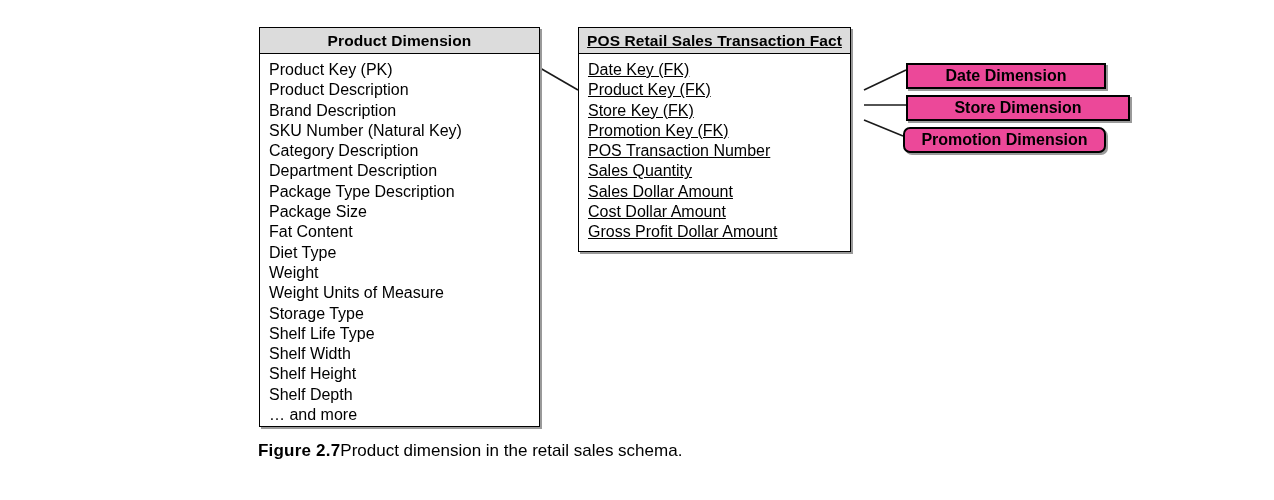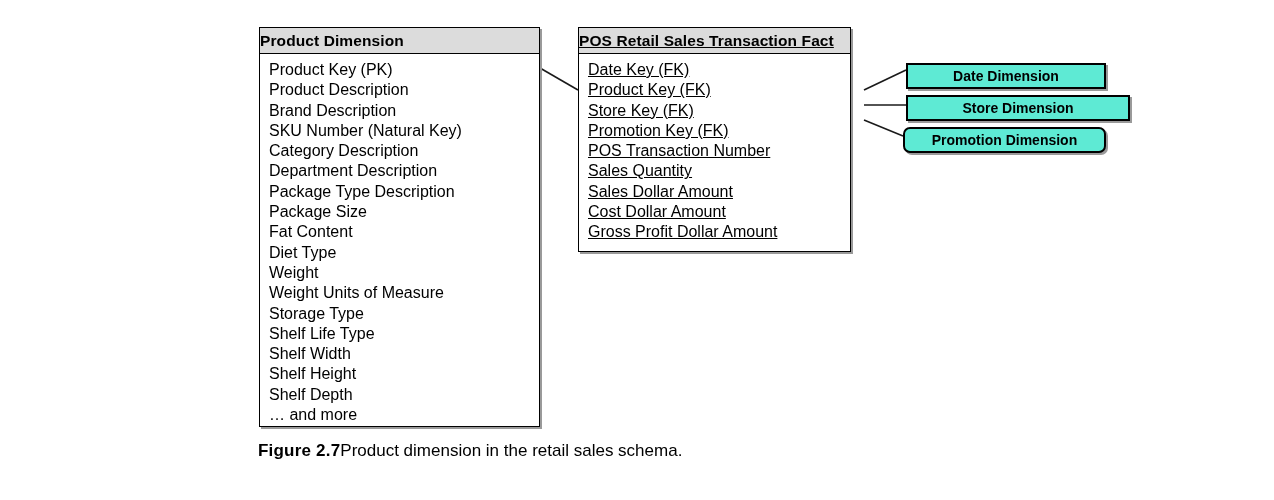--- a/index.html
+++ b/index.html
@@ -43,47 +43,47 @@
     position: absolute;
     box-sizing: border-box;
     background: #ffffff;
     border: 1.6px solid #000000;
     box-shadow: 2px 2px 0 0 #9a9a9a;
   }
   .entity-header {
     box-sizing: border-box;
     background: #dcdcdc;
     border-bottom: 1.6px solid #000000;
-    text-align: left;
+    text-align: center;
     font-weight: bold;
     font-size: 15.5px;
     line-height: 25px;
     height: 26px;
     letter-spacing: 0.1px;
   }
   .entity-body {
     box-sizing: border-box;
     padding: 6px 0 6px 9px;
   }
   .field {
     font-size: 16px;
     line-height: 20.3px;
     white-space: nowrap;
   }
 
   
   .dim-box {
     position: absolute;
     box-sizing: border-box;
-    background: #5eead4;
+    background: #ec4899;
     border: 2px solid #000000;
     box-shadow: 2px 2px 0 0 #9a9a9a;
     text-align: center;
     font-weight: bold;
-    font-size: 14px;
+    font-size: 16px;
     line-height: 22px;
     height: 26px;
   }
 
   
   #caption {
     position: absolute;
     left: 258px;
     top: 439px;
     font-size: 17px;

